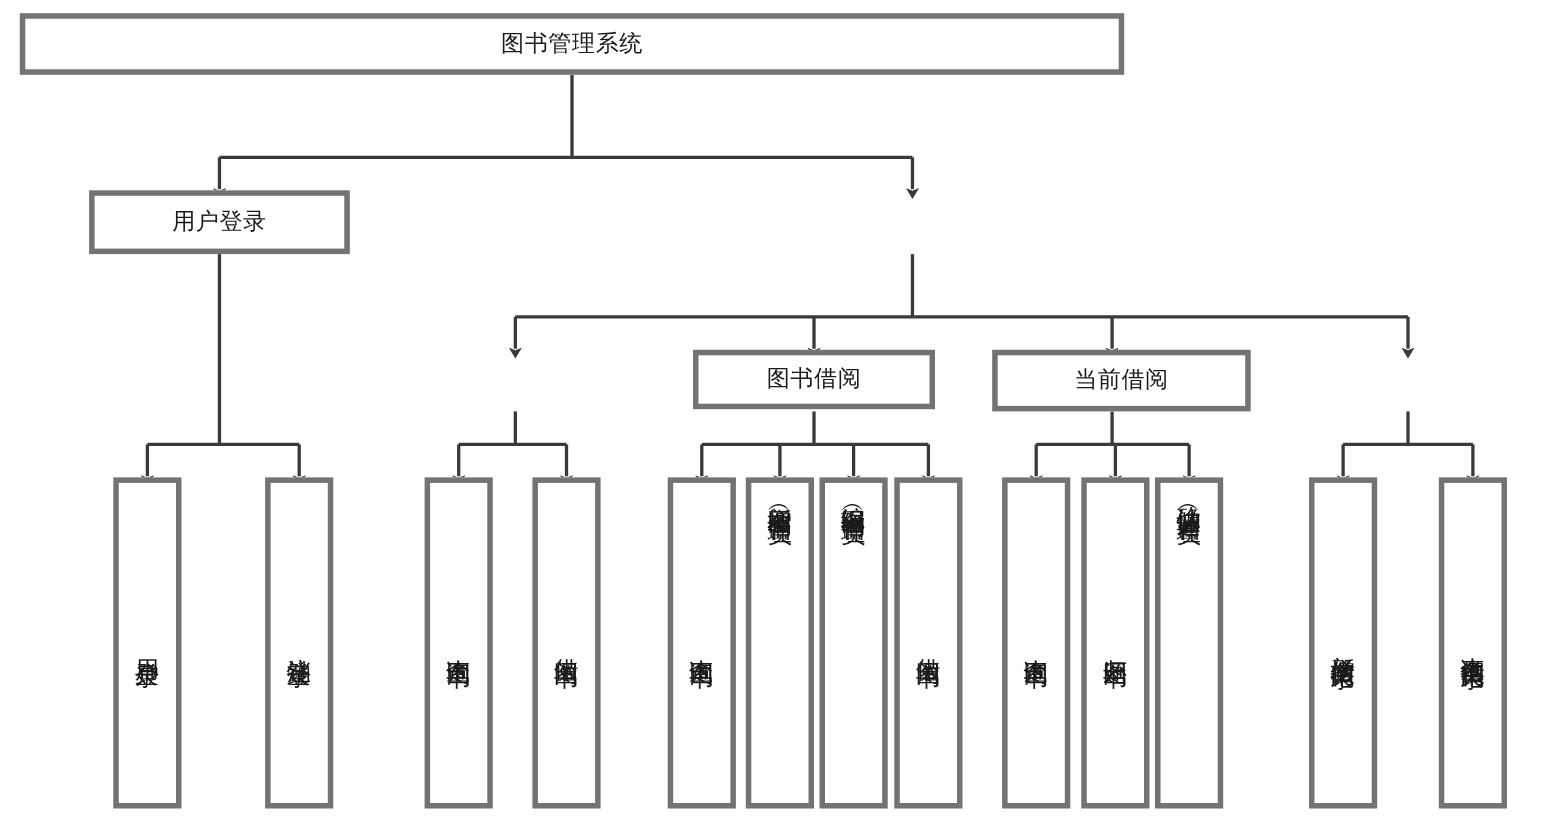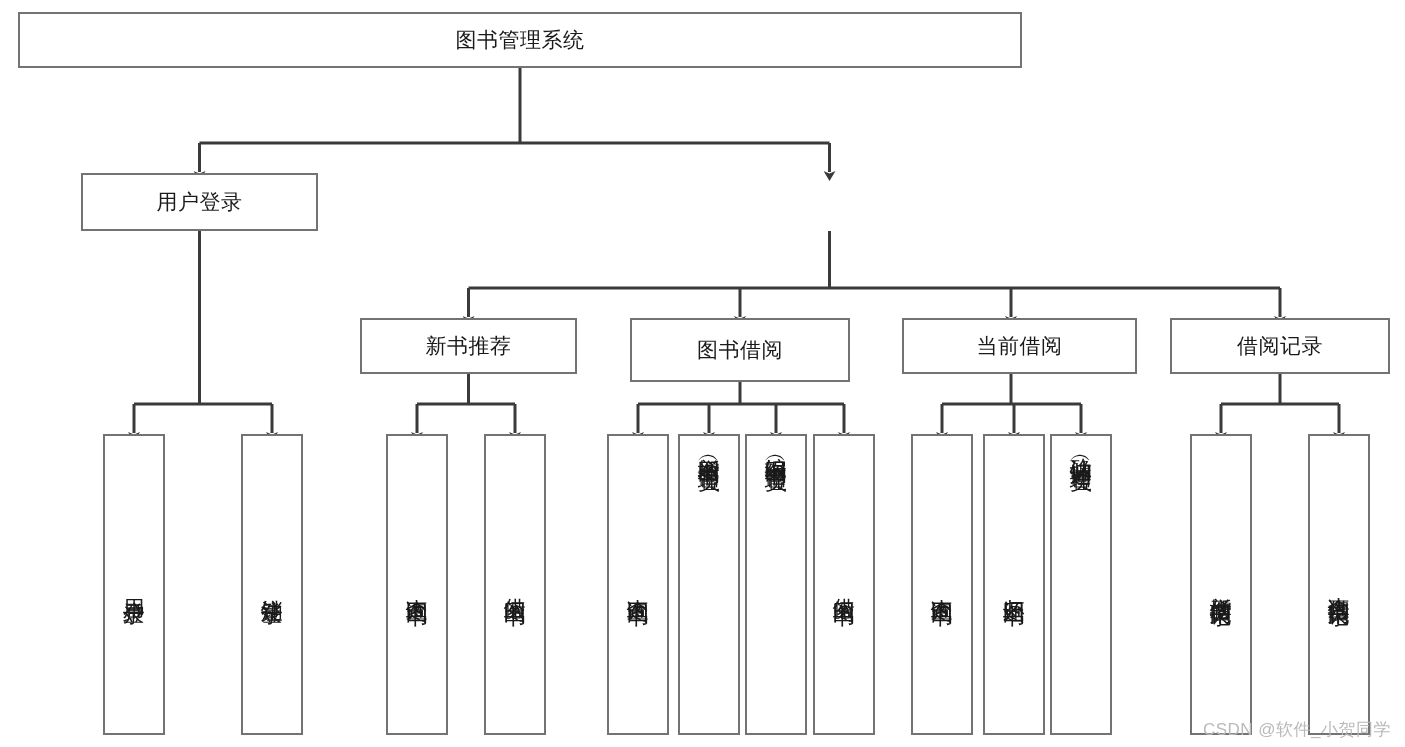--- a/index.html
+++ b/index.html
@@ -24,21 +24,21 @@
     left: 0;
     top: 0;
     width: 1405px;
     height: 747px;
     pointer-events: none;
   }
   .node {
     position: absolute;
     box-sizing: border-box;
     background: #ffffff;
-    border: 2px solid #737373;
+    border: 5px solid #737373;
     display: flex;
     align-items: center;
     justify-content: center;
     color: #1a1a1a;
   }
   .node-label {
     display: block;
     white-space: nowrap;
     line-height: 1.18;
     letter-spacing: 0.5px;
@@ -119,31 +119,25 @@
   </svg>
 
   <div class="node horiz" style="left: 18px; top: 12px; width: 1004px; height: 56px;">
     <span class="node-label">图书管理系统</span>
   </div>
 
   <div class="node horiz" style="left: 81px; top: 173px; width: 237px; height: 58px;">
     <span class="node-label">用户登录</span>
   </div>
 
-  <div class="node horiz" style="left: 360px; top: 318px; width: 217px; height: 56px;">
-    <span class="node-label">新书推荐</span>
-  </div>
-  <div class="node horiz" style="left: 630px; top: 318px; width: 220px; height: 64px;">
+  <div class="node horiz" style="left: 630px; top: 318px; width: 220px; height: 54px;">
     <span class="node-label">图书借阅</span>
   </div>
   <div class="node horiz" style="left: 902px; top: 318px; width: 235px; height: 56px;">
     <span class="node-label">当前借阅</span>
-  </div>
-  <div class="node horiz" style="left: 1170px; top: 318px; width: 220px; height: 56px;">
-    <span class="node-label">借阅记录</span>
   </div>
 
   <div class="node vert" style="left: 103px; top: 434px; width: 62px; height: 301px;">
     <span class="node-label">用户登录</span>
   </div>
   <div class="node vert" style="left: 241px; top: 434px; width: 62px; height: 301px;">
     <span class="node-label">注销登录</span>
   </div>
 
   <div class="node vert" style="left: 386px; top: 434px; width: 62px; height: 301px;">
@@ -176,14 +170,13 @@
     <span class="node-label">确认归还（管理员）</span>
   </div>
 
   <div class="node vert" style="left: 1190px; top: 434px; width: 62px; height: 301px;">
     <span class="node-label">新增借阅记录</span>
   </div>
   <div class="node vert" style="left: 1308px; top: 434px; width: 62px; height: 301px;">
     <span class="node-label">查询借阅记录</span>
   </div>
 
-  <div id="watermark">CSDN @软件_小贺同学</div>
 </div>
 
 </body></html>

